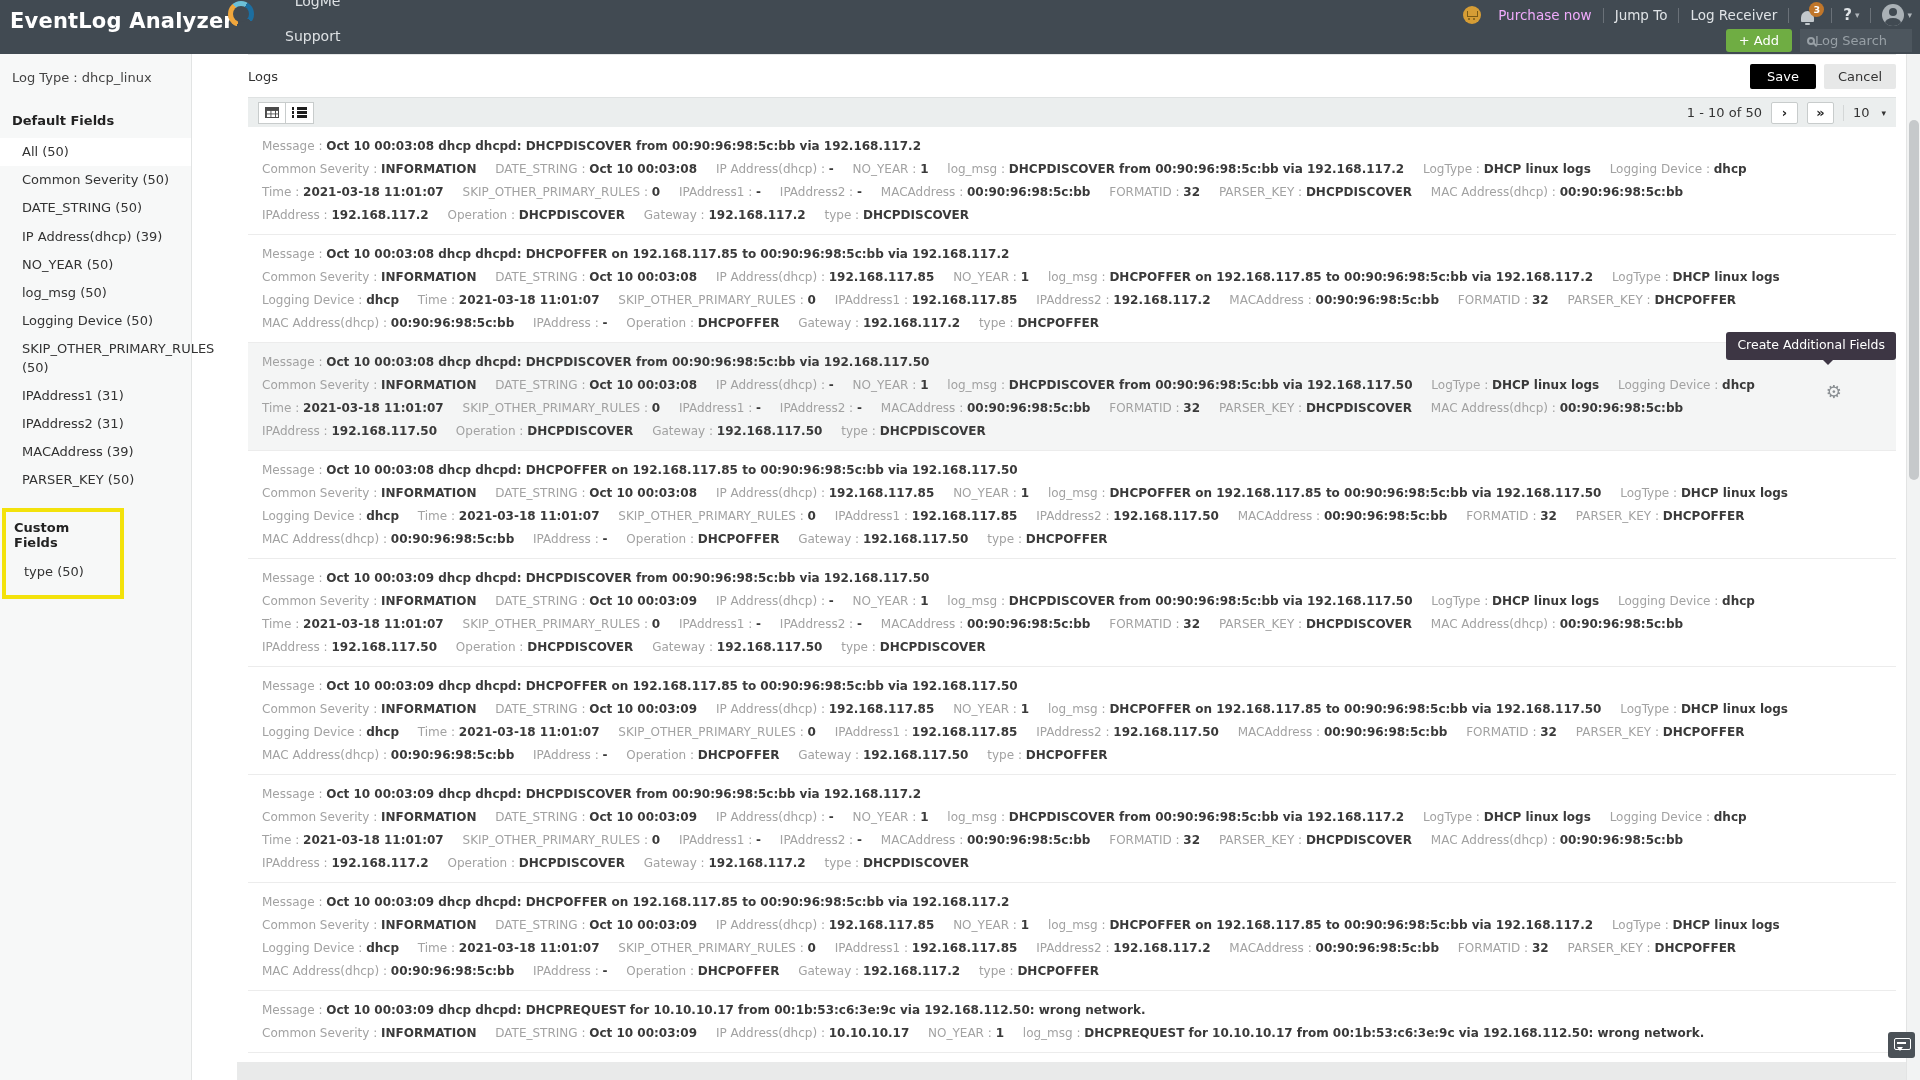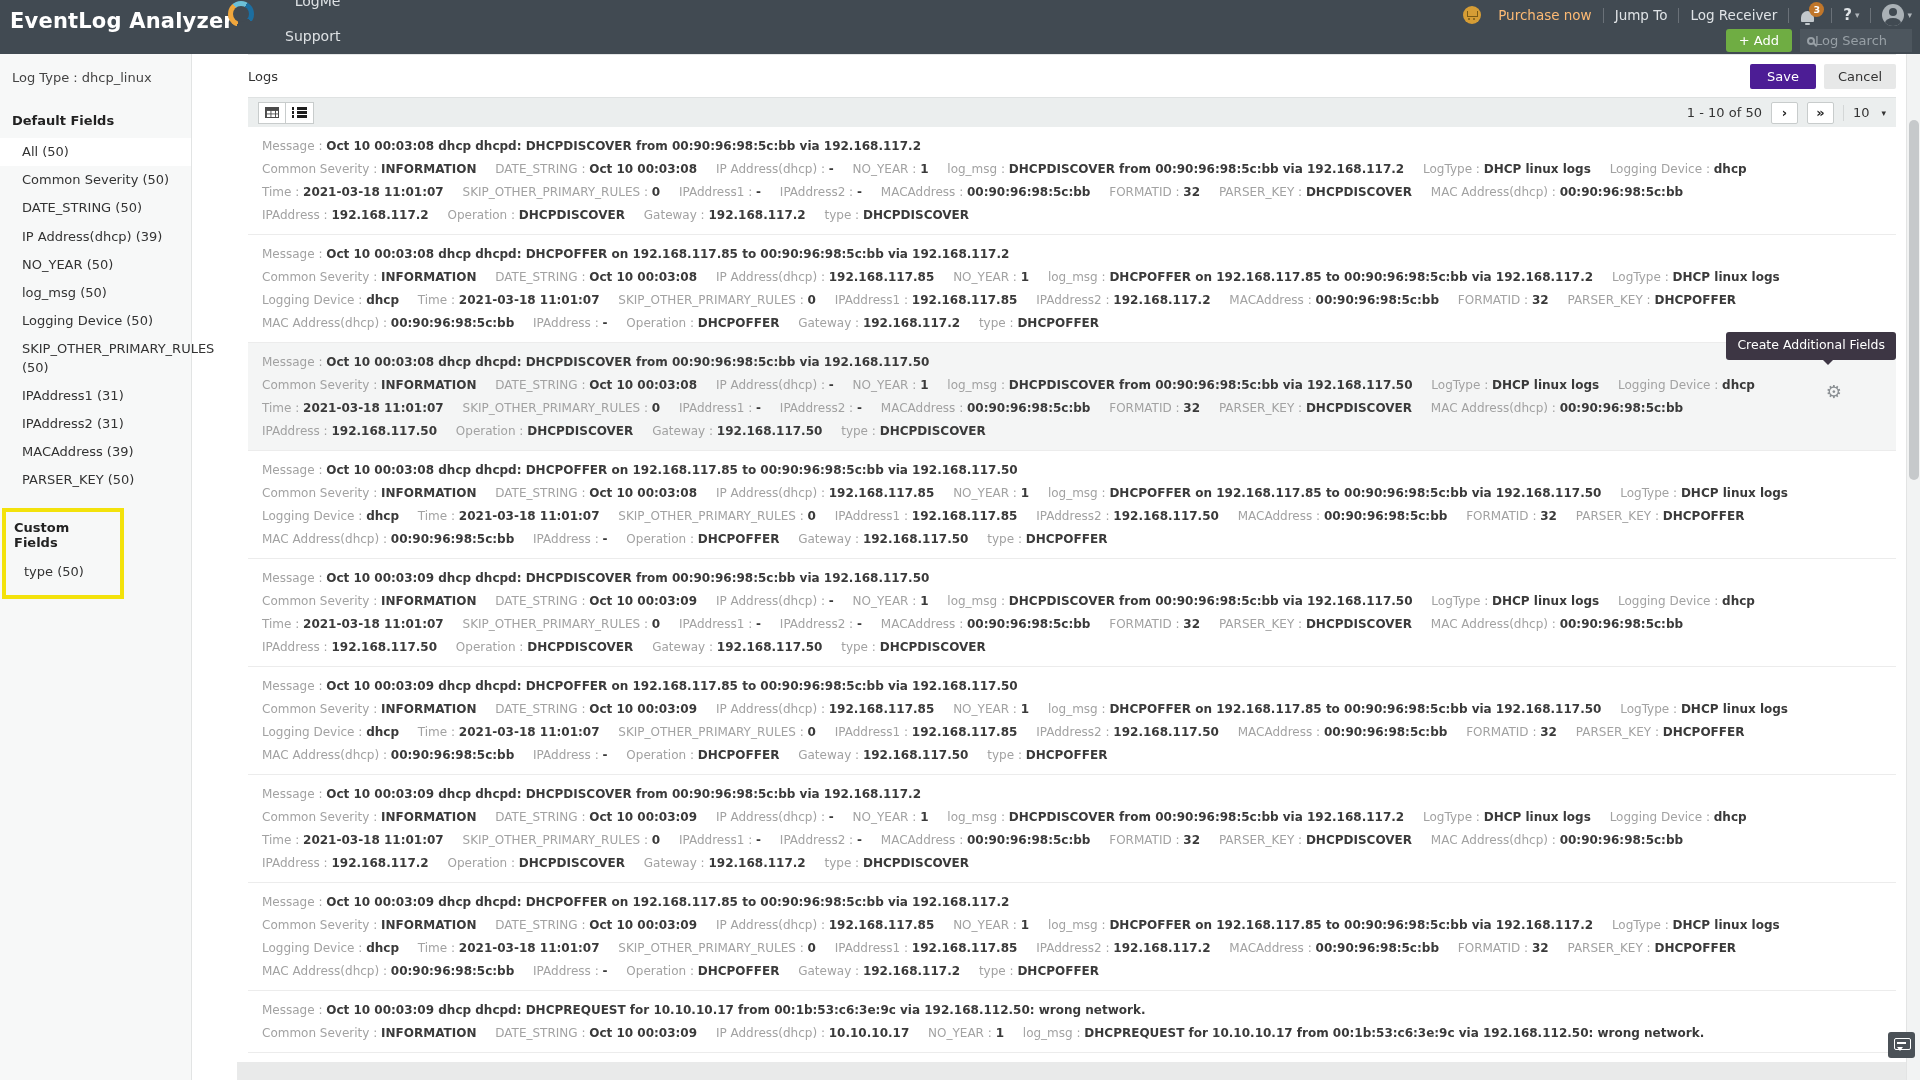--- a/index.html
+++ b/index.html
@@ -18,21 +18,21 @@
            background:conic-gradient(from 200deg,#f0a63c 0 120deg,#6cc0d8 120deg 190deg,#1c6ea0 190deg 285deg,#414a52 285deg 360deg);
            position:relative; }
   .swirl::after { content:""; position:absolute; left:5px; top:5px; width:16px; height:16px; border-radius:50%; background:#414a52; }
   .nav { position:absolute; left:243px; bottom:0; display:flex; align-items:flex-end;flex-direction:column; }
   .nav-item { padding:9px 15px 10px; font-size:14px; color:#dde1e4; cursor:pointer; white-space:nowrap; }
   .nav-item.active { background:#fff; color:#333; }
 
   .header-right { position:absolute; right:8px; top:3px; display:flex; flex-direction:column; align-items:flex-end; }
   .hr-row1 { display:flex; align-items:center; gap:11px; height:24px; color:#dfe3e6; font-size:13.5px; }
   .vsep { width:1px; height:15px; background:rgba(255,255,255,.22); }
-  .purchase { display:flex; align-items:center; gap:17px; color:#fdba74; cursor:pointer; }
+  .purchase { display:flex; align-items:center; gap:17px; color:#f0abfc; cursor:pointer; }
   .cart-icon { width:18px; height:18px; border-radius:50%; background:#d69d35; position:relative; }
   .cart-icon::before { content:""; position:absolute; left:4px; top:5px; width:9px; height:5px;
                        border:1.5px solid #7a5a16; border-top:none; }
   .cart-icon::after { content:""; position:absolute; left:5px; top:12px; width:2px; height:2px; background:#7a5a16;
                       box-shadow:5px 0 #7a5a16; border-radius:50%; }
   .hr-link { cursor:pointer; white-space:nowrap; }
   .bell-wrap { position:relative; width:20px; height:18px; cursor:pointer; }
   .bell-icon { position:absolute; left:1px; bottom:2px; width:13px; height:11px; background:#c2c8cc; border-radius:7px 7px 1px 1px; }
   .bell-icon::after { content:""; position:absolute; left:4px; bottom:-3px; width:5px; height:2px; background:#c2c8cc; border-radius:2px; }
   .notif-badge { position:absolute; top:-4px; right:-4px; min-width:15px; height:15px; border-radius:50%;
@@ -64,21 +64,21 @@
   .main { position:absolute; left:237px; top:54px; right:14px; bottom:0; background:#fff; padding:0 10px 0 11px; }
   .title-row { height:43px; display:flex; align-items:center; justify-content:space-between; }
   .page-title { font-size:15px; font-weight:bold; color:#222; }
   .back-btn { border:1px solid #c9cdd0; background:#fff; color:#333; font-size:13px; padding:4px 13px 5px;
               border-radius:2px; cursor:pointer; display:flex; align-items:center; gap:6px; }
   .back-chev { font-weight:bold; font-size:14px; }
   .title-div { border-top:1px solid #e4e6e6; }
   .logs-row { height:42px; display:flex; align-items:center; justify-content:space-between; }
   .logs-label { font-size:13px; color:#333;text-align:center; }
   .btn-group { display:flex; gap:8px; }
-  .save-btn { background:#4c1d95; color:#fff; font-size:13px; padding:5px 17px; border-radius:2px; cursor:pointer; }
+  .save-btn { background:#000000; color:#fff; font-size:13px; padding:5px 17px; border-radius:2px; cursor:pointer; }
   .cancel-btn { background:#e7e8e8; color:#333; font-size:13px; padding:5px 14px; border-radius:2px; cursor:pointer; }
 
   .toolbar { height:30px; background:#ebeeee; border-top:1px solid #dfe2e2; display:flex; align-items:center;
              justify-content:space-between; padding:0 10px; }
   .view-toggles { display:flex; }
   .icon-btn { width:28px; height:22px; background:#fff; border:1px solid #c8cccc; display:flex; align-items:center;
               justify-content:center; cursor:pointer; }
   .icon-btn + .icon-btn { border-left:none; }
   .grid-glyph { width:14px; height:11px; border:1px solid #4a4a4a; border-top:3px solid #4a4a4a;
                 background-image:linear-gradient(#4a4a4a 1px,transparent 1px),linear-gradient(90deg,#4a4a4a 1px,transparent 1px);

